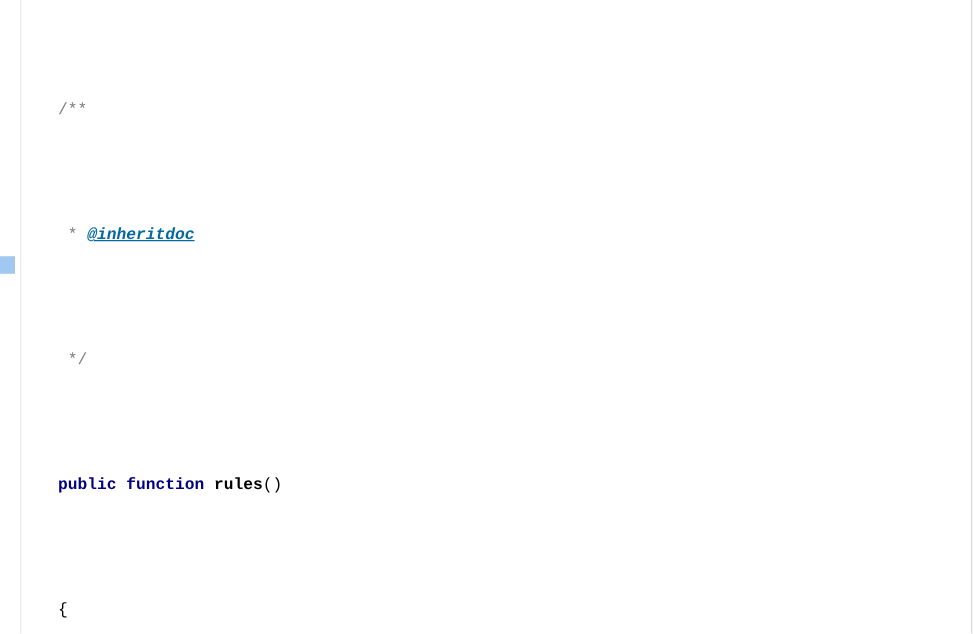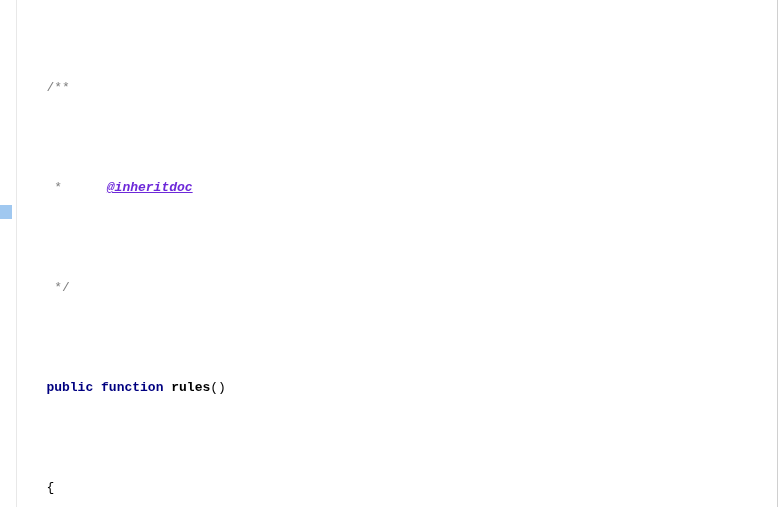--- a/index.html
+++ b/index.html
@@ -33,21 +33,21 @@
     padding-left: 6px;
     white-space: pre;
   }
   .line {
     height: 25px;
     position: relative;
   }
   .c-gray { color: #808080; }
   .c-blue { color: #000080; font-weight: bold; }
   .c-black { color: #000000; margin-top: 40px; }
-  .c-jdtag { color: #6d28d9; font-weight: bold; font-style: italic; text-decoration: underline; margin-left: 37px; }
+  .c-jdtag { color: #0369a1; font-weight: bold; font-style: italic; text-decoration: underline; }
   .marker {
     position: absolute;
     left: 0;
     width: 12px;
     height: 14px;
     background: #a0c8f0;
     top: 5px;
   }
   .right-edge {
     position: absolute;

